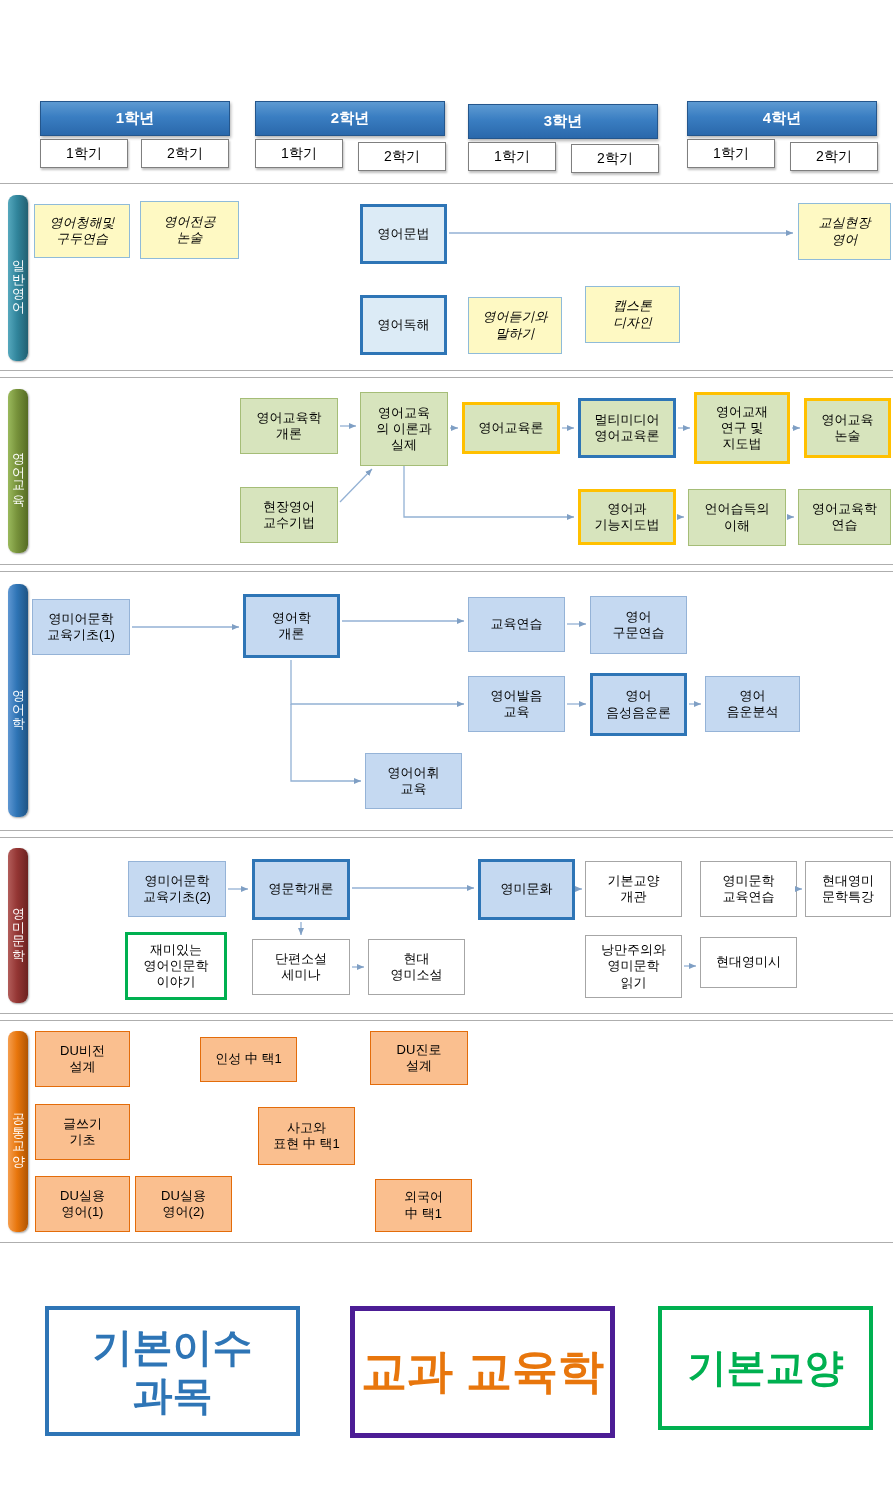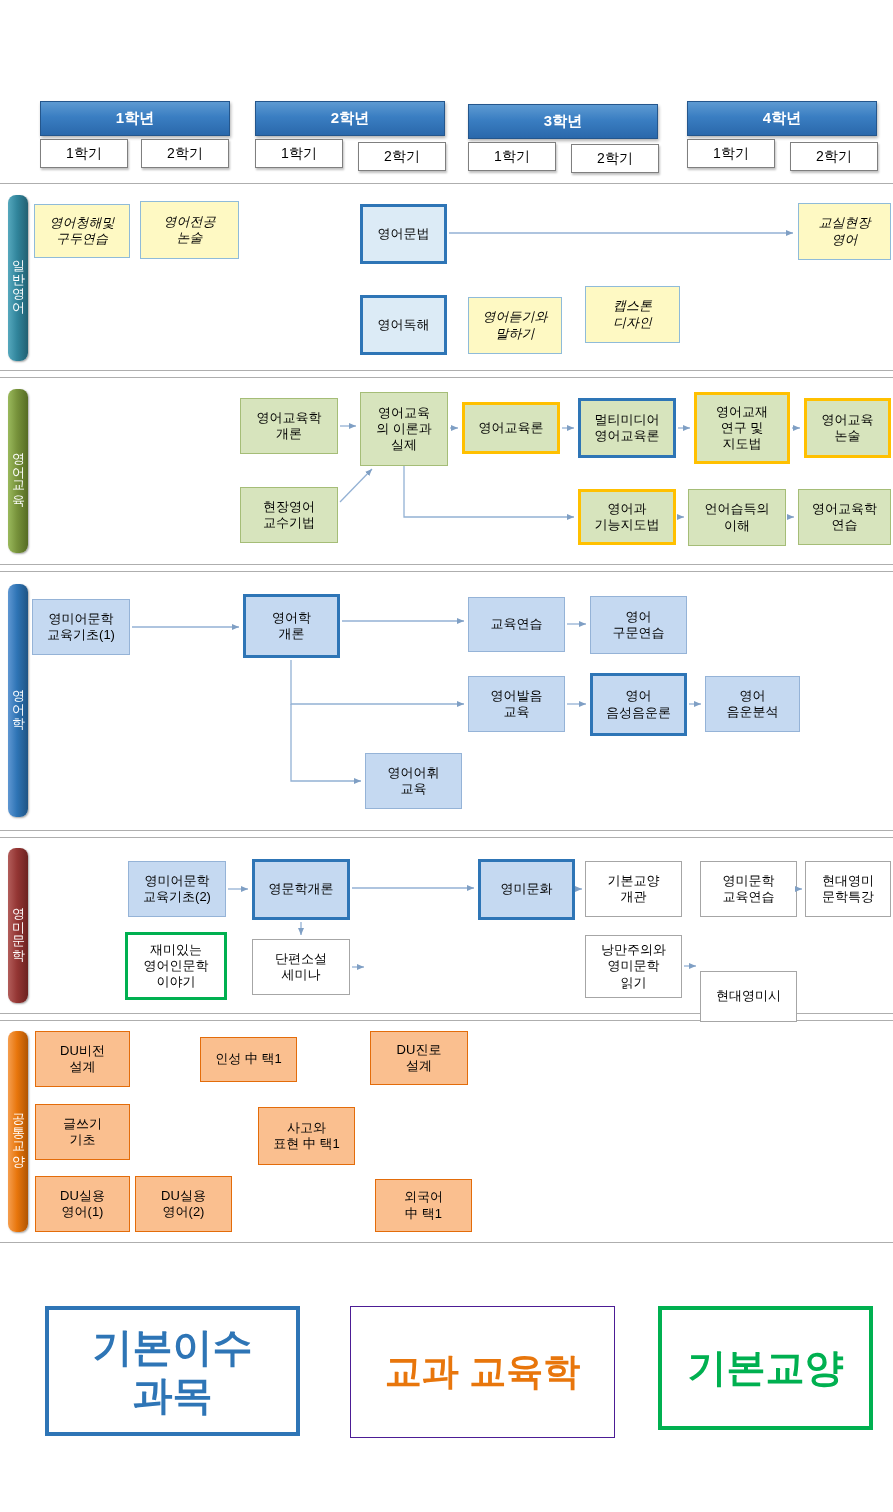--- a/index.html
+++ b/index.html
@@ -35,21 +35,21 @@
   .c-white  { background:#ffffff; border:1px solid #a6a6a6; }
   .bd-blue   { border:3px solid #2e75b6; }
   .bd-yellow { border:3px solid #ffc000; }
   .bd-green  { border:3px solid #00b050; }
 
   #arrows { position:absolute; left:0; top:0; pointer-events:none; }
 
   .legend-box { position:absolute; background:#ffffff; display:flex; align-items:center; justify-content:center;
     text-align:center; white-space:pre-line; font-weight:bold; line-height:1.2; }
   .lg1 { border:4px solid #2e75b6; color:#2e75b6; font-size:40px; }
-  .lg2 { border:1px solid #4c1d95; color:#e8760c; font-size:37px; }
+  .lg2 { border:5px solid #4c1d95; color:#e8760c; font-size:46px; }
   .lg3 { border:4px solid #00b050; color:#00b050; font-size:39px; }
 </style>
 </head>
 <body>
 
 <div id="canvas">
 
   <div class="year-header" style="left:40px;top:101px">1학년</div>
   <div class="sem" style="left:40px;top:139px">1학기</div>
   <div class="sem" style="left:141px;top:139px">2학기</div>
@@ -137,24 +137,26 @@
 개관</div>
   <div class="course c-white" style="left:700px;top:861px;width:97px;height:56px">영미문학
 교육연습</div>
   <div class="course c-white" style="left:805px;top:861px;width:86px;height:56px">현대영미
 문학특강</div>
   <div class="course c-white bd-green" style="left:125px;top:932px;width:102px;height:68px">재미있는
 영어인문학
 이야기</div>
   <div class="course c-white" style="left:252px;top:939px;width:98px;height:56px">단편소설
 세미나</div>
+  <div class="course c-white" style="left:368px;top:939px;width:97px;height:56px">현대
+영미소설</div>
   <div class="course c-white" style="left:585px;top:935px;width:97px;height:63px">낭만주의와
 영미문학
 읽기</div>
-  <div class="course c-white" style="left:700px;top:971px;width:97px;height:51px">현대영미시</div>
+  <div class="course c-white" style="left:700px;top:937px;width:97px;height:51px">현대영미시</div>
 
   <div class="course c-orange" style="left:35px;top:1031px;width:95px;height:56px">DU비전
 설계</div>
   <div class="course c-orange" style="left:200px;top:1037px;width:97px;height:45px">인성 中 택1</div>
   <div class="course c-orange" style="left:370px;top:1031px;width:98px;height:54px">DU진로
 설계</div>
   <div class="course c-orange" style="left:35px;top:1104px;width:95px;height:56px">글쓰기
 기초</div>
   <div class="course c-orange" style="left:258px;top:1107px;width:97px;height:58px">사고와
 표현 中 택1</div>

